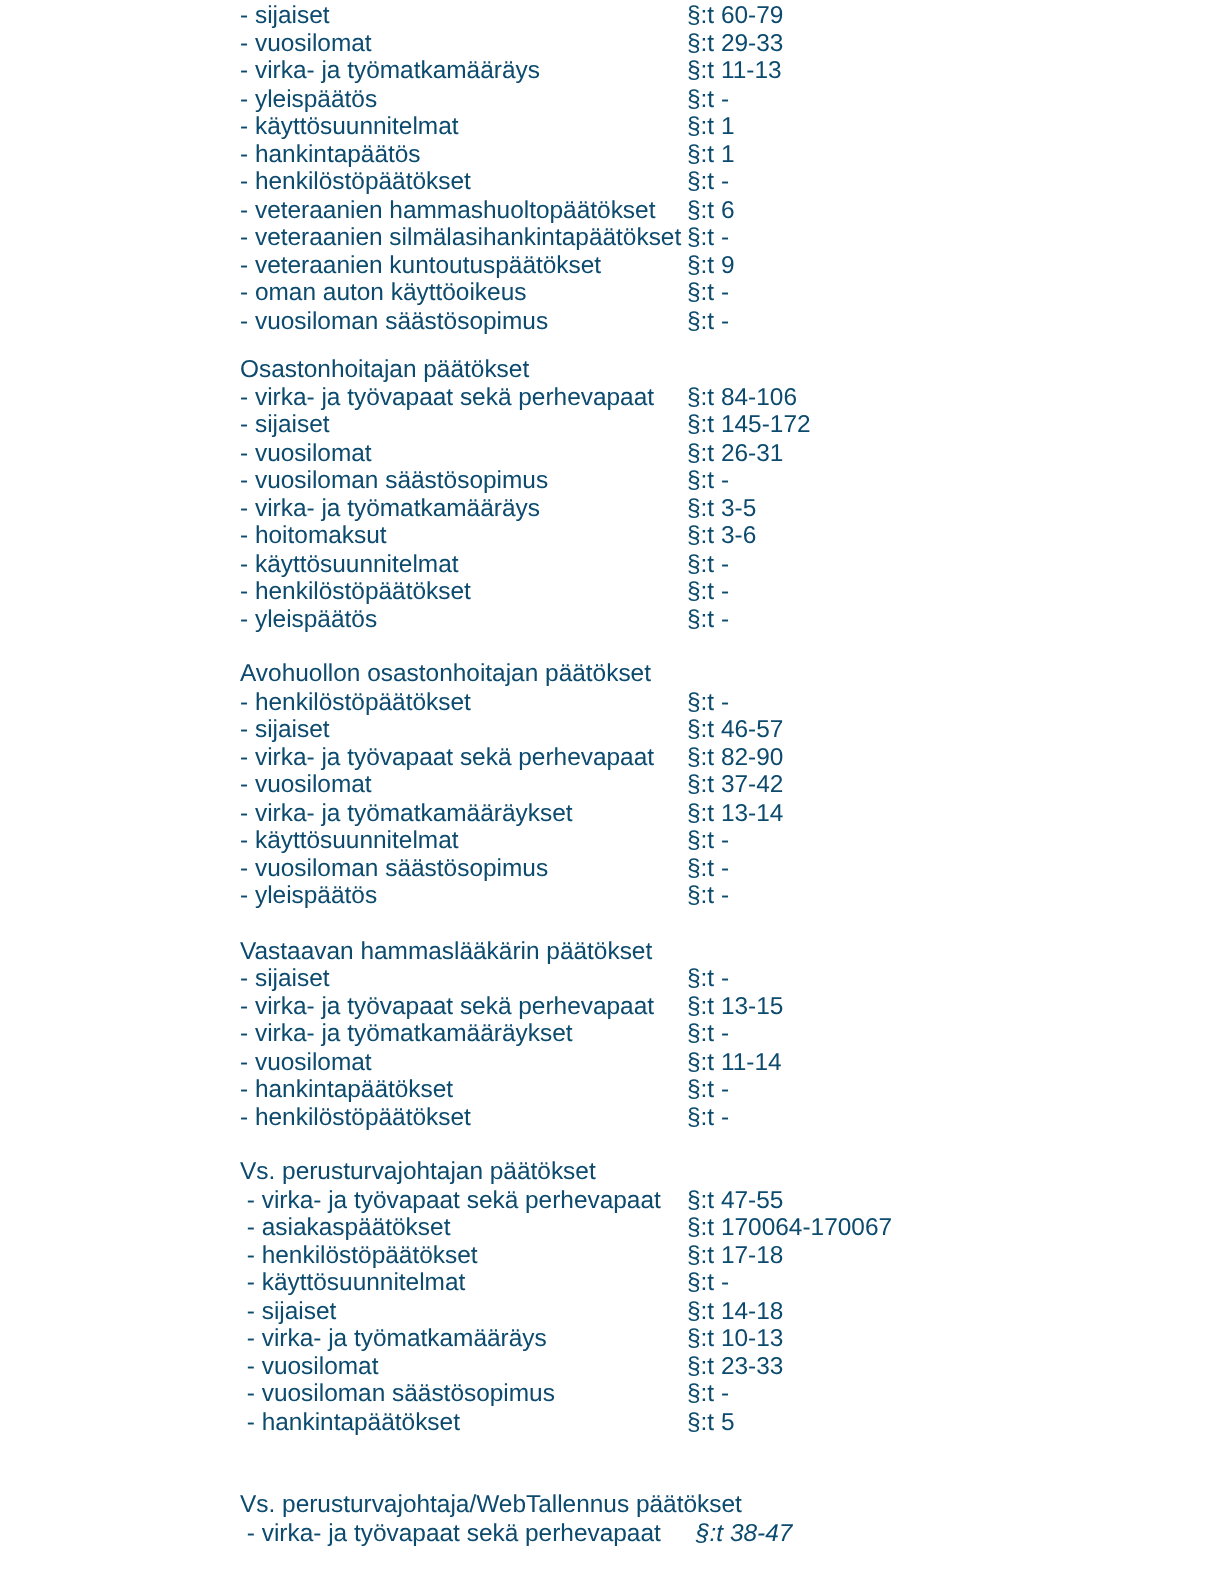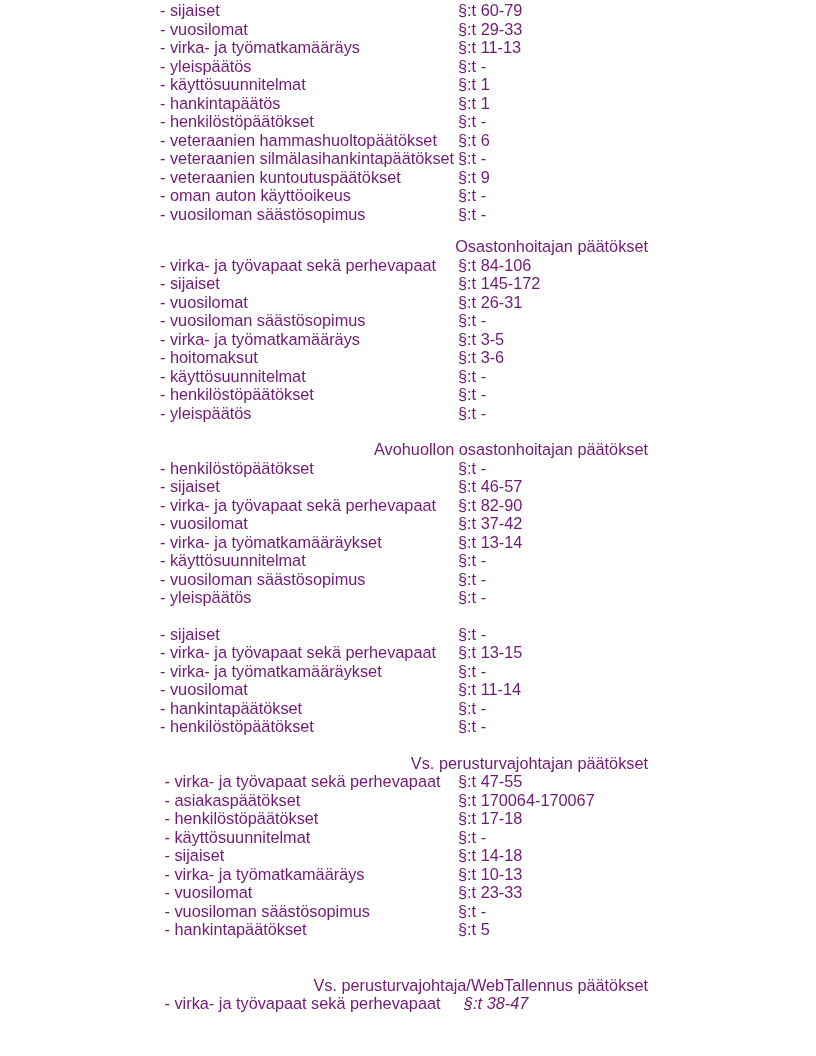--- a/index.html
+++ b/index.html
@@ -13,36 +13,35 @@
     width: 648px;
     height: 1056px;
     margin: 0;
     background: #ffffff;
     box-sizing: border-box;
     padding: 1px 0 0 160px;
     overflow: hidden;
     font-family: "Liberation Sans", "DejaVu Sans", sans-serif;
     font-size: 16.3px;
     line-height: 18.5px;
-    color: #701a75;
+    color: #0c4a6e;
   }
   .sections { }
   .section {
     margin: 0 0 18px 0;
   }
   .section:first-child {
     margin-bottom: 14px;
   }
   .section:last-child {
     margin-top: 37px;
   }
   .heading {
     white-space: pre;
     line-height: 18.5px;
-    text-align: right;
   }
   .row {
     position: relative;
     line-height: 18.5px;
     height: 18.5px;
   }
   .label {
     white-space: pre;
   }
   .ref {
@@ -215,20 +214,21 @@
   </div>
 
   <div class="row">
     <span class="label">- yleispäätös</span>
     <span class="ref">§:t -</span>
   </div>
 </div>
   </section>
 
   <section class="section">
+    <div class="heading">Vastaavan hammaslääkärin päätökset</div>
     <div class="items">
   <div class="row">
     <span class="label">- sijaiset</span>
     <span class="ref">§:t -</span>
   </div>
 
   <div class="row">
     <span class="label">- virka- ja työvapaat sekä perhevapaat</span>
     <span class="ref">§:t 13-15</span>
   </div>

